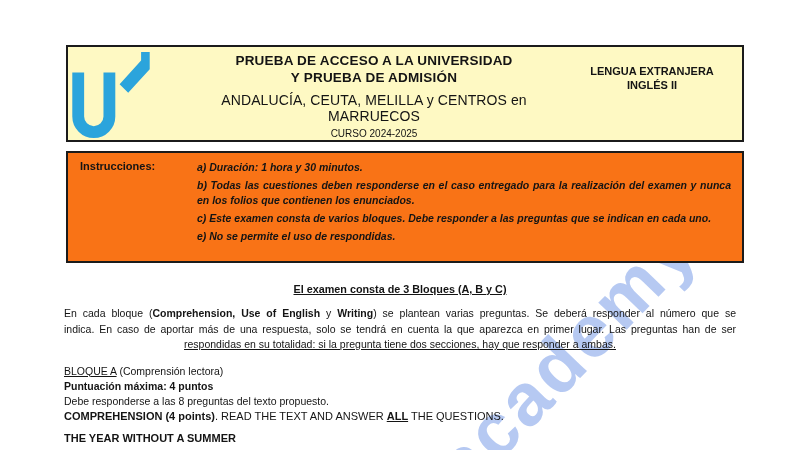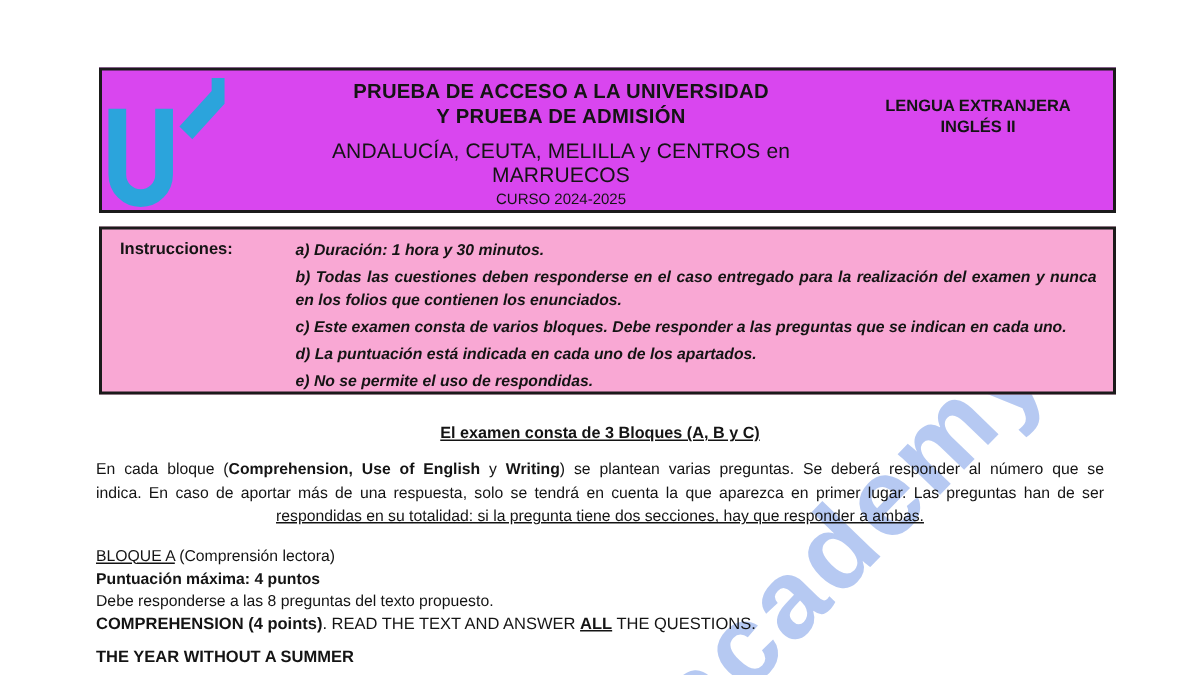--- a/index.html
+++ b/index.html
@@ -9,37 +9,37 @@
   }
   .watermark {
     position:absolute; left:418px; top:448px; z-index:0;
     font-size:74px; font-weight:700; letter-spacing:3px; white-space:nowrap;
     color:rgba(122,156,232,0.55);
     transform:rotate(-46deg); transform-origin:0 0;
   }
   
   .header-box {
     position:absolute; left:66px; top:45px; width:678px; height:97px;
-    border:2px solid #1b1b1b; box-sizing:border-box; background:#d946ef;
+    border:2px solid #1b1b1b; box-sizing:border-box; background:#fef9c3;
     display:flex; z-index:1;
   }
   .logo-cell { width:118px; position:relative; }
   .logo-cell svg { position:absolute; left:4px; top:5px; }
   .header-center { flex:1; text-align:center; padding-top:5px; }
   .h-title { font-size:13.5px; font-weight:bold; line-height:17px; letter-spacing:0.2px; }
   .h-region { font-size:14px; font-weight:normal; margin-top:6px; letter-spacing:0.1px; }
   .h-course { font-size:10px; margin-top:4px; }
   .header-right {
     width:180px; box-sizing:border-box; text-align:center;
     font-size:11px; font-weight:bold; line-height:14px; padding-top:17px;
   }
   
   .instructions-box {
     position:absolute; left:66px; top:151px; width:678px; height:112px;
-    border:2px solid #1b1b1b; box-sizing:border-box; background:#f9a8d4; z-index:1;
+    border:2px solid #1b1b1b; box-sizing:border-box; background:#f97316; z-index:1;
     overflow:hidden;
   }
   .ins-label { position:absolute; left:12px; top:7px; font-size:11px; font-weight:bold; }
   .ins-items { position:absolute; left:129px; top:7px; width:534px; }
   .ins-item {
     font-size:10.5px; font-weight:bold; line-height:14.5px;
     margin-bottom:3.5px; text-align:justify;font-style:italic;
   }
   .nowrap { white-space:nowrap; }
   
@@ -83,21 +83,20 @@
       <div>INGLÉS II</div>
     </div>
   </div>
 
   <div class="instructions-box">
     <div class="ins-label">Instrucciones:</div>
     <div class="ins-items">
       <div class="ins-item nowrap">a) Duración: 1 hora y 30 minutos.</div>
       <div class="ins-item">b) Todas las cuestiones deben responderse en el caso entregado para la realización del examen y nunca en los folios que contienen los enunciados.</div>
       <div class="ins-item nowrap">c) Este examen consta de varios bloques. Debe responder a las preguntas que se indican en cada uno.</div>
-      <div class="ins-item nowrap">d) La puntuación está indicada en cada uno de los apartados.</div>
       <div class="ins-item nowrap">e) No se permite el uso de respondidas.</div>
     </div>
   </div>
 
   <div class="content">
     <div class="structure-heading">
       <span>El examen consta de 3 Bloques (A, B y C)</span>
     </div>
 
     <div class="intro">

